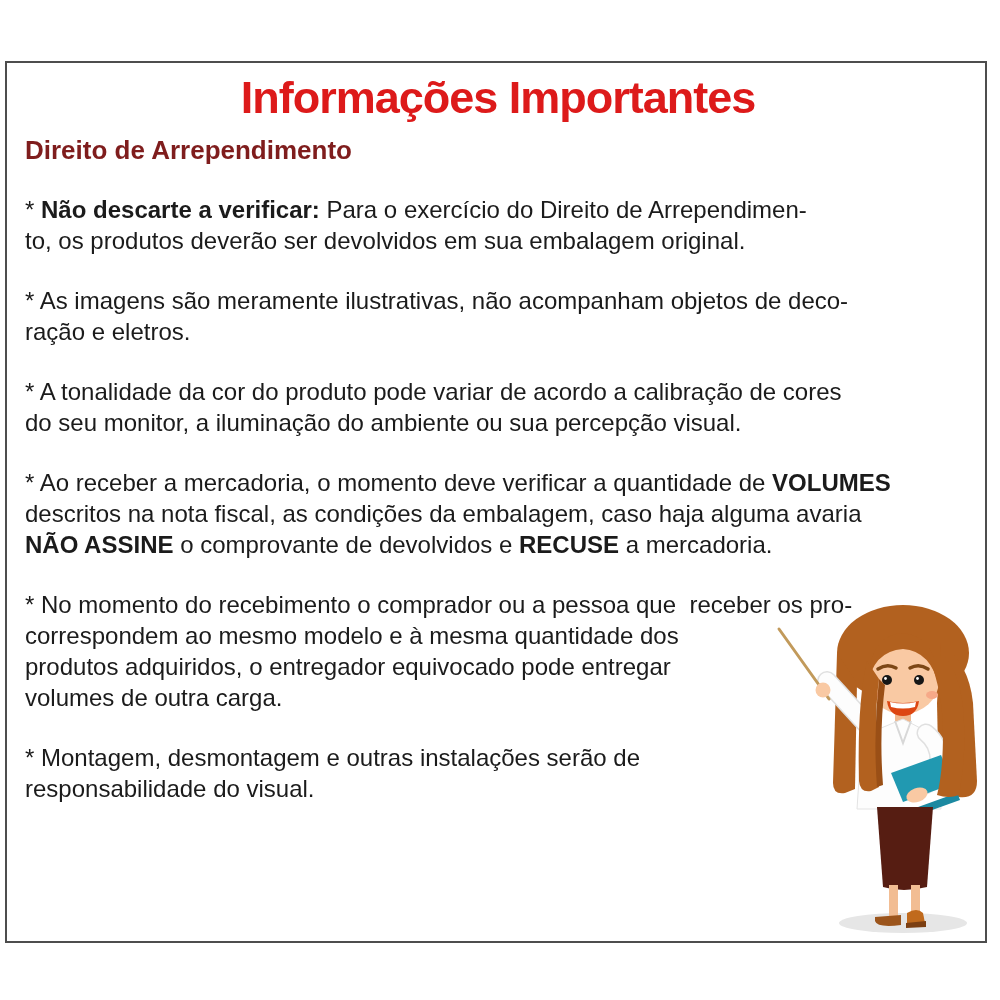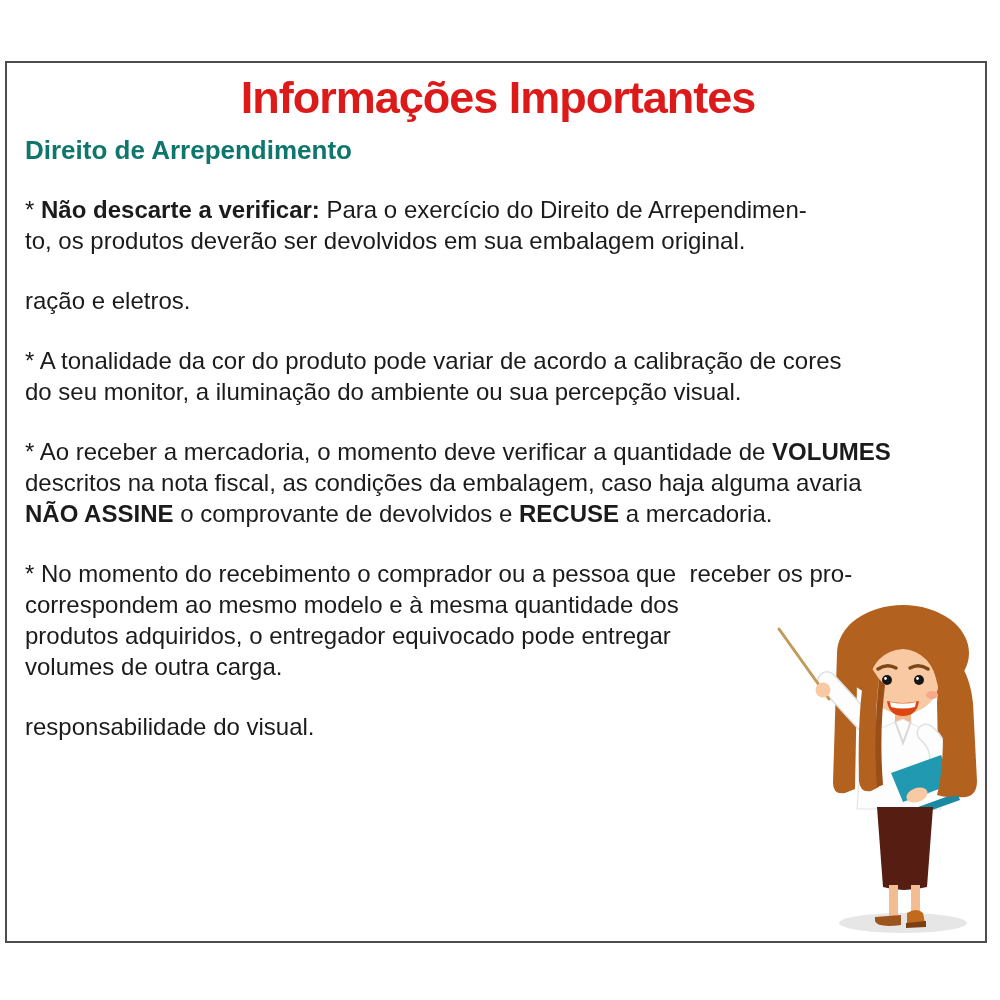--- a/index.html
+++ b/index.html
@@ -37,21 +37,21 @@
     font-weight: 700;
     color: #dd1a1a;
     letter-spacing: -1px;
     line-height: 1.1;
   }
   .doc-heading {
     margin: 0 0 0 2px;
     font-size: 26px;
     font-weight: 700;
     line-height: 30px;
-    color: #0f766e;
+    color: #7f1d1d;
   }
   .para {
     margin: 29px 0 0 2px;
     font-size: 24px;
     line-height: 31px;
     color: #1b1b1b;
   }
   .para .line { white-space: nowrap; }
   .para .b { font-weight: 700; }
   .illustration {
@@ -71,38 +71,40 @@
 
     <div class="doc-title">Informações Importantes</div>
 
     <div class="doc-heading">Direito de Arrependimento</div>
 
     <div class="para">
         <div class="line"><span>* </span><span class="b">Não descarte a verificar:</span><span> Para o exercício do Direito de Arrependimen-</span></div>
         <div class="line"><span>to, os produtos deverão ser devolvidos em sua embalagem original.</span></div>
       </div>
     <div class="para">
+        <div class="line"><span>* As imagens são meramente ilustrativas, não acompanham objetos de deco-</span></div>
         <div class="line"><span>ração e eletros.</span></div>
       </div>
     <div class="para">
         <div class="line"><span>* A tonalidade da cor do produto pode variar de acordo a calibração de cores</span></div>
         <div class="line"><span>do seu monitor, a iluminação do ambiente ou sua percepção visual.</span></div>
       </div>
     <div class="para">
         <div class="line"><span>* Ao receber a mercadoria, o momento deve verificar a quantidade de </span><span class="b">VOLUMES</span></div>
         <div class="line"><span>descritos na nota fiscal, as condições da embalagem, caso haja alguma avaria</span></div>
         <div class="line"><span class="b">NÃO ASSINE</span><span> o comprovante de devolvidos e </span><span class="b">RECUSE</span><span> a mercadoria.</span></div>
       </div>
     <div class="para">
         <div class="line"><span>* No momento do recebimento o comprador ou a pessoa que &nbsp;receber os pro-</span></div>
         <div class="line"><span>correspondem ao mesmo modelo e à mesma quantidade dos</span></div>
         <div class="line"><span>produtos adquiridos, o entregador equivocado pode entregar</span></div>
         <div class="line"><span>volumes de outra carga.</span></div>
       </div>
     <div class="para">
+        <div class="line"><span>* Montagem, desmontagem e outras instalações serão de</span></div>
         <div class="line"><span>responsabilidade do visual.</span></div>
       </div>
 
     <svg class="illustration" viewBox="0 0 212 338" width="212" height="338" aria-hidden="true">
 
       <ellipse cx="132" cy="320" rx="64" ry="10" fill="#e6e6e6"></ellipse>
 
       <g>
         <ellipse cx="132" cy="50" rx="66" ry="48" fill="#b2611f"></ellipse>
         <path d="M66,50 L62,180 Q62,192 74,190 L84,186 L86,80 Z" fill="#b2611f"></path>

